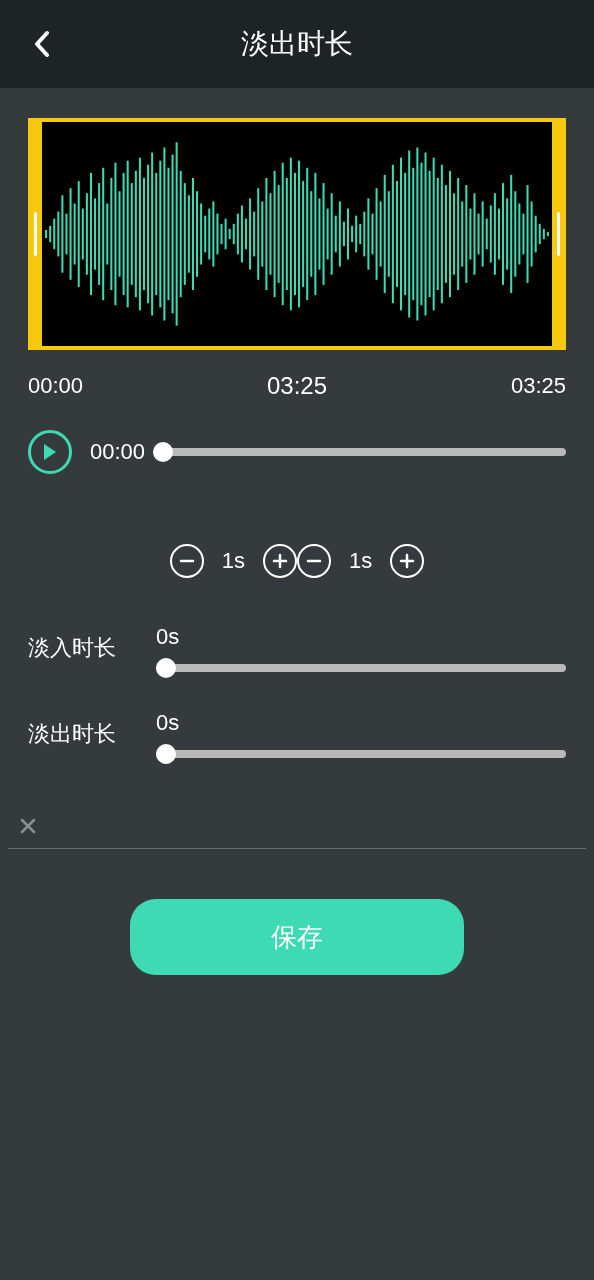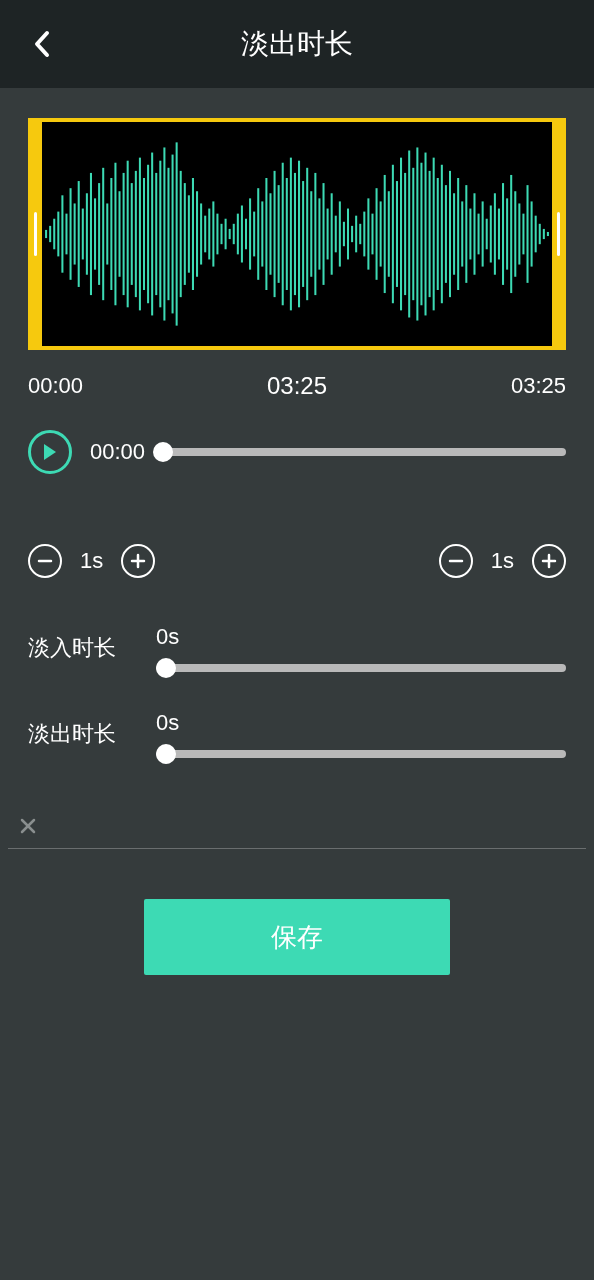--- a/index.html
+++ b/index.html
@@ -117,21 +117,21 @@
     left: 0;
     top: 50%;
     transform: translate(-50%, -50%);
     width: 20px;
     height: 20px;
     background: #ffffff;
     border-radius: 50%;
   }
   .trim-row {
     display: flex;
-    justify-content: space-between;
+    justify-content: center;
     margin-top: 70px;
   }
   .trim-group {
     display: flex;
     align-items: center;
     gap: 18px;
   }
   .circle-btn {
     width: 34px;
     height: 34px;
@@ -205,24 +205,24 @@
   .clear-btn {
     width: 24px;
     height: 24px;
     display: flex;
     align-items: center;
     justify-content: center;
   }
   .save-btn {
     display: block;
     margin: 50px auto 0 auto;
-    width: 306px;
+    width: 334px;
     height: 76px;
     background: #3ddab4;
-    border-radius: 2px;
+    border-radius: 26px;
     font-size: 26px;
     color: #ffffff;
     display: flex;
     align-items: center;
     justify-content: center;
   }
 </style>
 </head>
 <body>
 

